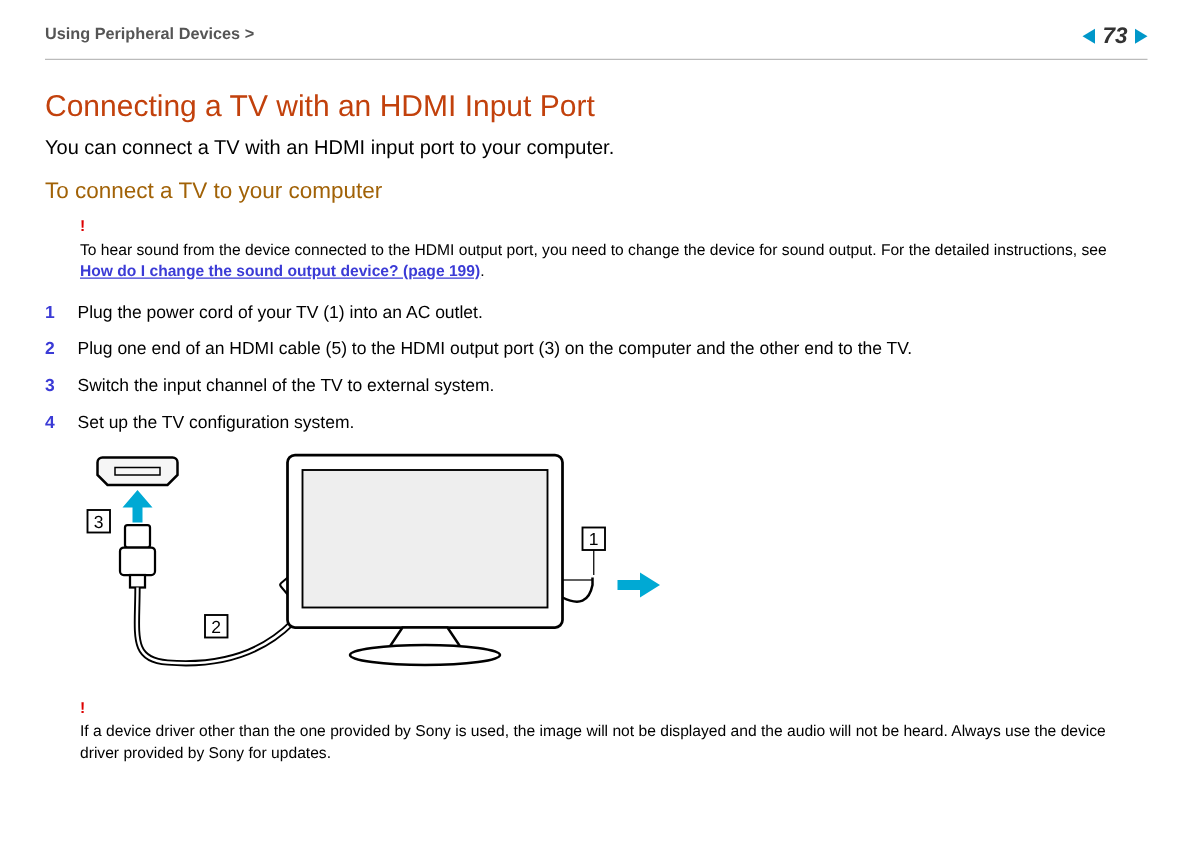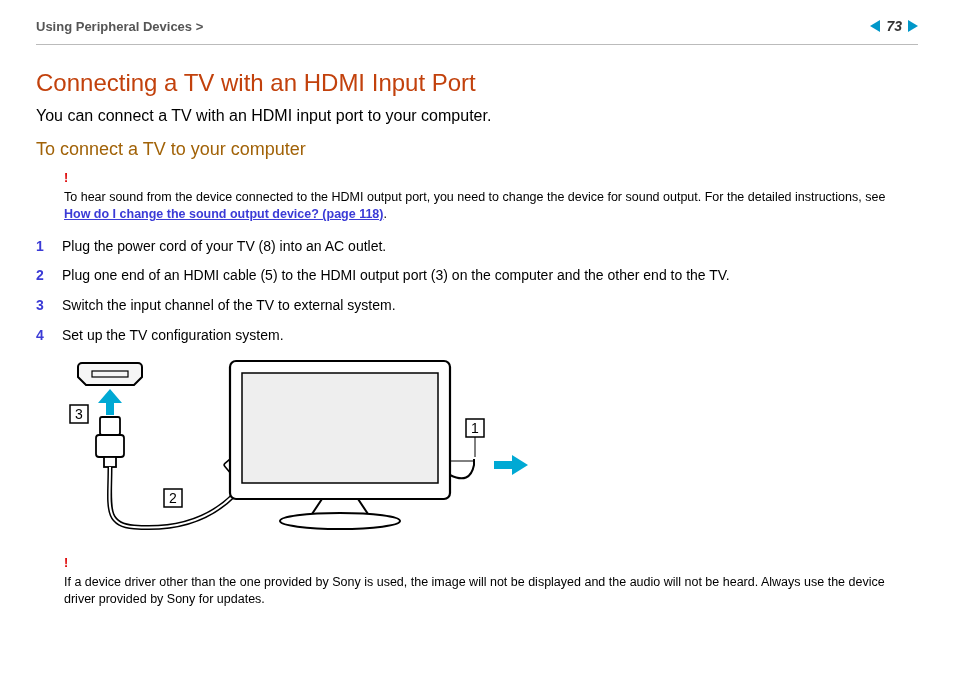--- a/index.html
+++ b/index.html
@@ -5,21 +5,21 @@
   * { box-sizing: border-box; margin: 0; padding: 0; }
   html, body { width: 954px; height: 674px; font-family: Arial, Helvetica, sans-serif; background: #fff; color: #000; }
   .page { padding: 18px 36px 20px 36px; position: relative; }
   .header { display: flex; justify-content: space-between; align-items: flex-start; border-bottom: 1px solid #bbb; padding-bottom: 8px; margin-bottom: 24px; }
   .breadcrumb { font-size: 13px; font-weight: bold; color: #555; line-height: 1.4; }
   .breadcrumb .chev { color: #555; }
   .pager { display: flex; align-items: center; gap: 6px; }
   .pager .tri-left, .pager .tri-right { width: 0; height: 0; display: inline-block; }
   .tri-left { border-top: 6px solid transparent; border-bottom: 6px solid transparent; border-right: 10px solid #0097c9; }
   .tri-right { border-top: 6px solid transparent; border-bottom: 6px solid transparent; border-left: 10px solid #0097c9; }
-  .pager .num { font-weight: bold; font-style: italic; font-size: 14px; color: #333; }
+  .pager .num { font-weight: bold; font-style: italic; font-size: 18px; color: #333; }
   h1.title { color: #c2410c; font-size: 24px; font-weight: normal; margin-bottom: 10px; }
   p.intro { font-size: 16px; margin-bottom: 14px; }
   h2.sub { color: #a16207; font-size: 18px; font-weight: normal; margin-bottom: 10px; }
   .note { margin-left: 28px; font-size: 12.5px; line-height: 1.35; margin-bottom: 14px; }
   .note .bang { color: #d00; font-weight: bold; display: block; margin-bottom: 2px; }
   .note .link { color: #3b3bd6; font-weight: bold; }
   ol.steps { list-style: none; margin-left: 0; font-size: 14px; }
   ol.steps li { display: flex; gap: 12px; margin-bottom: 10px; line-height: 1.4; }
   ol.steps li .n { color: #3b3bd6; font-weight: bold; min-width: 14px; }
   .bold { font-weight: normal; }
@@ -45,27 +45,27 @@
     </div>
   </div>
 
   <h1 class="title">Connecting a TV with an HDMI Input Port</h1>
   <p class="intro">You can connect a TV with an HDMI input port to your computer.</p>
   <h2 class="sub">To connect a TV to your computer</h2>
 
   <div class="note">
     <span class="bang">!</span>
     <span>To hear sound from the device connected to the </span><span class="bold">HDMI</span><span> output port, you need to change the device for sound output. For the detailed instructions, see </span><br>
-    <span class="bold"></span><a class="link" href="#">How do I change the sound output device? (page 118)</a><span>.</span>
+    <span class="bold"></span><a class="link" href="#">How do I change the sound output device? (page 199)</a><span>.</span>
   </div>
 
   <ol class="steps">
     <li>
       <span class="n">1</span>
-      <span>Plug the power cord of your TV (8) into an AC outlet.</span>
+      <span>Plug the power cord of your TV (1) into an AC outlet.</span>
     </li>
     <li>
       <span class="n">2</span>
       <span>
         <span>Plug one end of an HDMI cable (5) to the </span><span class="bold">HDMI</span><span> output port (3) on the computer and the other end to the TV.</span>
       </span>
     </li>
     <li>
       <span class="n">3</span>
       <span>Switch the input channel of the TV to external system.</span>

